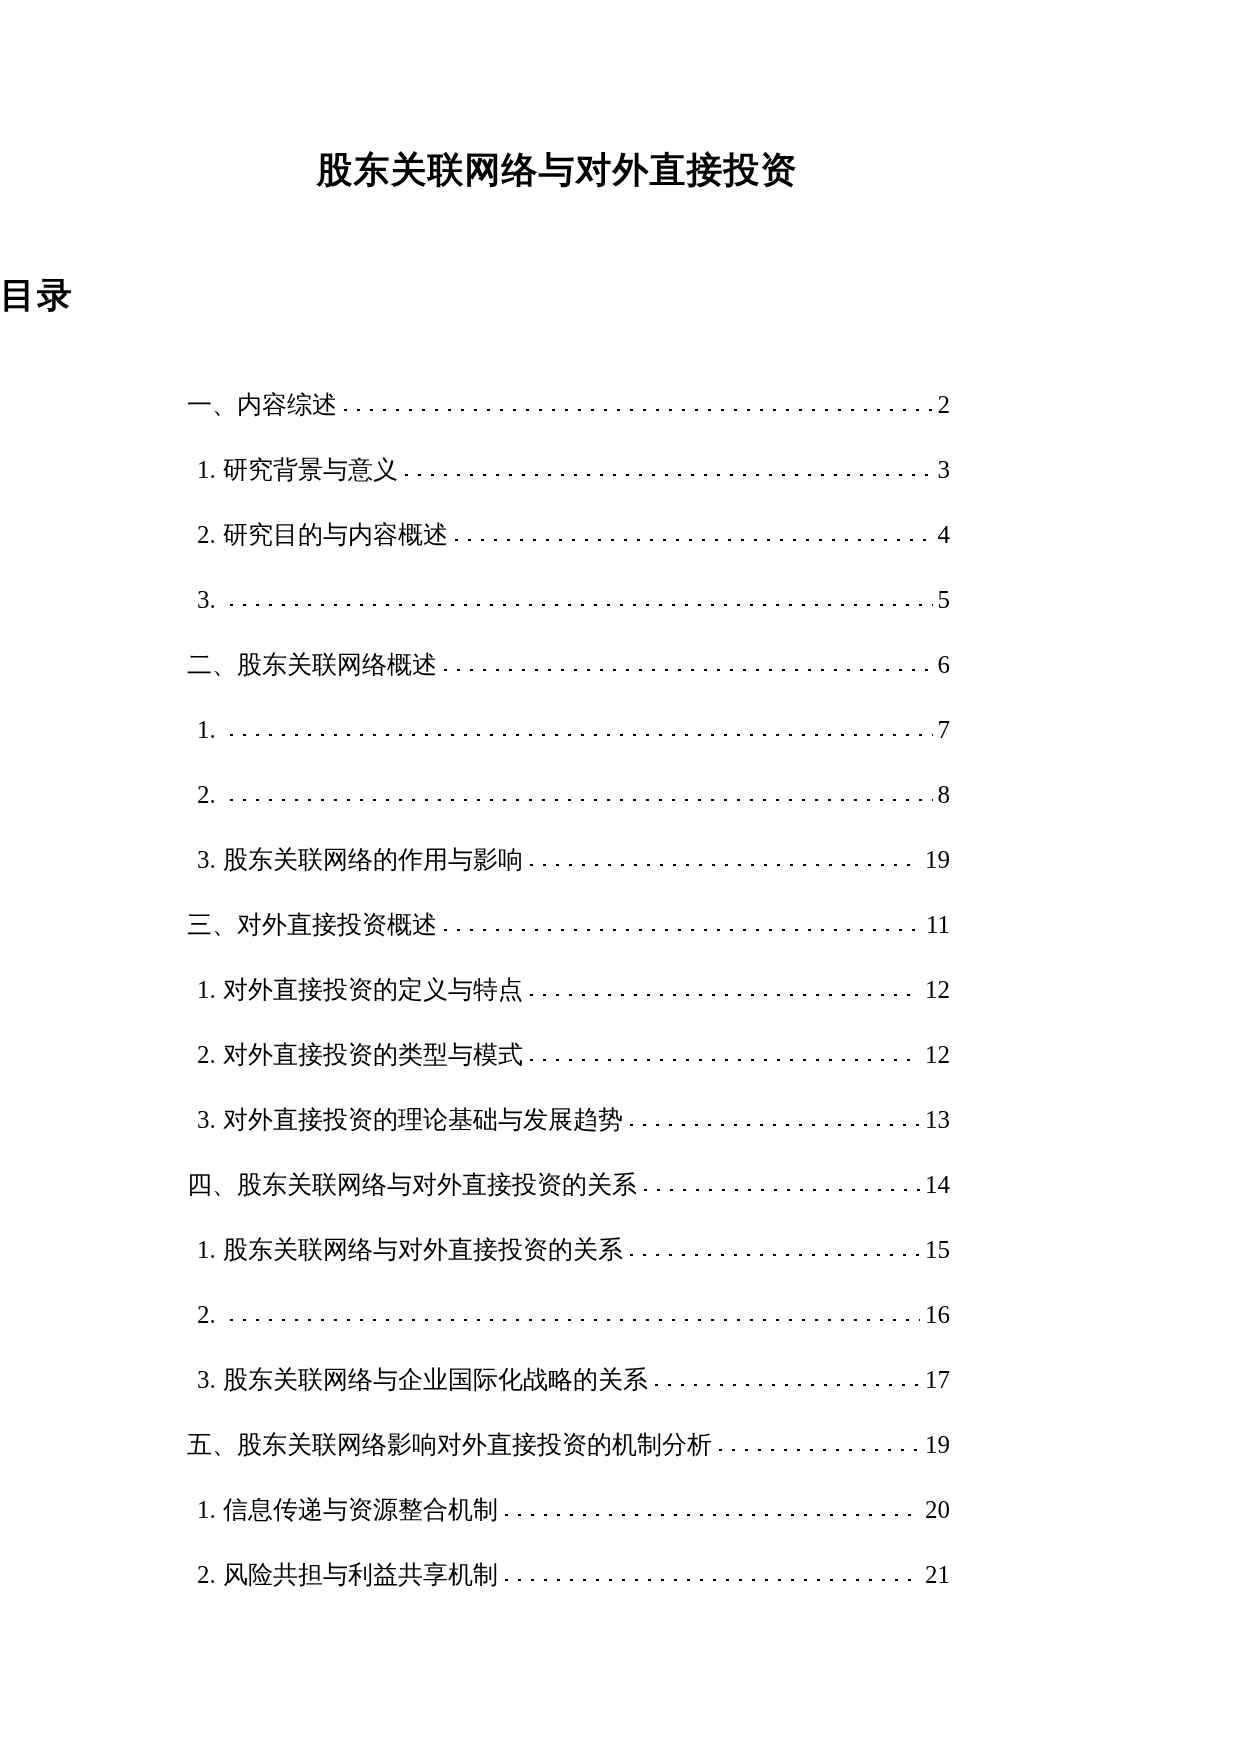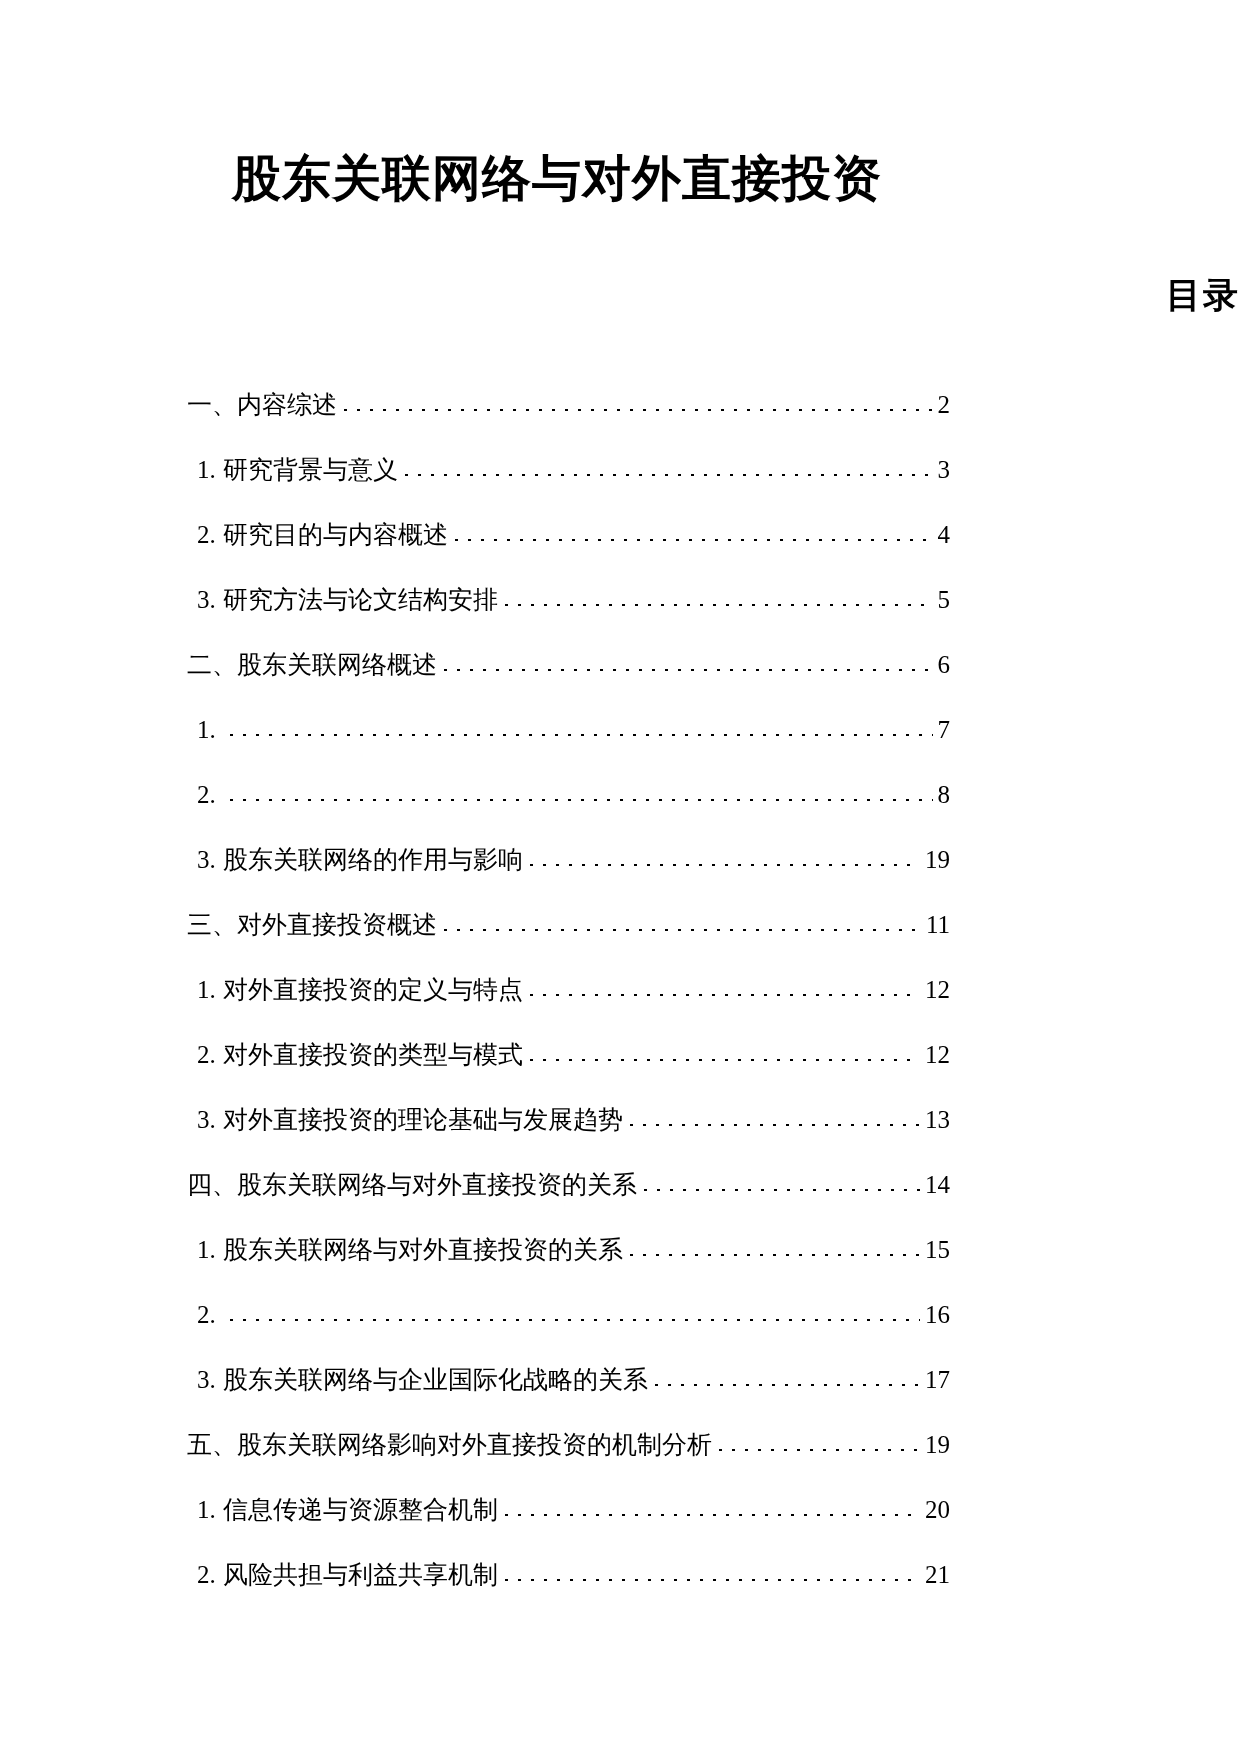--- a/index.html
+++ b/index.html
@@ -15,31 +15,31 @@
     overflow: hidden;
     font-family: "Liberation Serif", "DejaVu Serif", serif;
     color: #000000;
   }
   .doc-title {
     position: absolute;
     top: 146px;
     left: 0;
     width: 1114px;
     text-align: center;
-    font-size: 49px;
+    font-size: 36px;
     font-weight: bold;
     letter-spacing: 1px;
     white-space: nowrap;
   }
   .toc-heading {
     position: absolute;
     top: 272px;
     left: 0;
     width: 1240px;
-    text-align: right;
+    text-align: left;
     font-size: 35px;
     font-weight: bold;
     letter-spacing: 2px;
     white-space: nowrap;
   }
   .toc-list {
     position: absolute;
     top: 372px;
     left: 187px;
     width: 763px;
@@ -97,21 +97,20 @@
         <span class="toc-page">3</span>
       </div>
       <div class="toc-row level-2">
         <span class="toc-num">2.</span>
         <span class="toc-label">研究目的与内容概述</span>
         <span class="toc-dots"></span>
         <span class="toc-page">4</span>
       </div>
       <div class="toc-row level-2">
         <span class="toc-num">3.</span>
-        <span class="toc-label">研究方法与论文结构安排</span>
         <span class="toc-dots"></span>
         <span class="toc-page">5</span>
       </div>
       <div class="toc-row level-1">
         <span class="toc-label">二、股东关联网络概述</span>
         <span class="toc-dots"></span>
         <span class="toc-page">6</span>
       </div>
       <div class="toc-row level-2">
         <span class="toc-num">1.</span>

